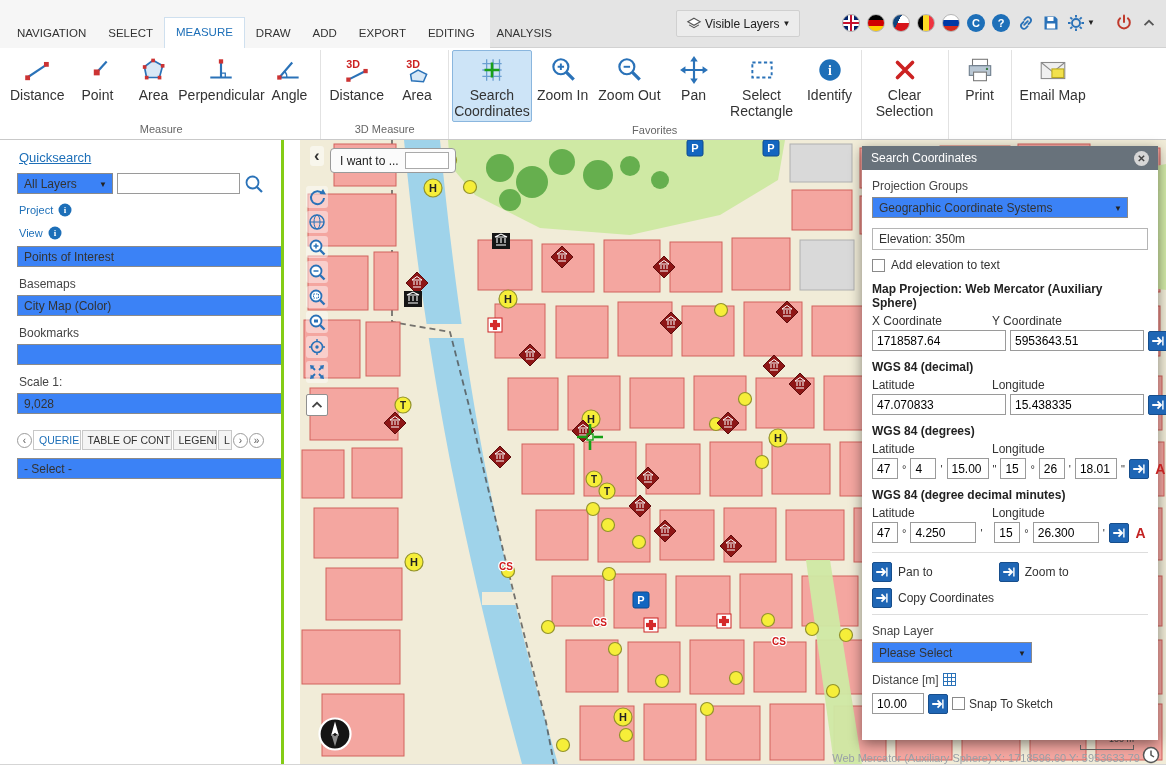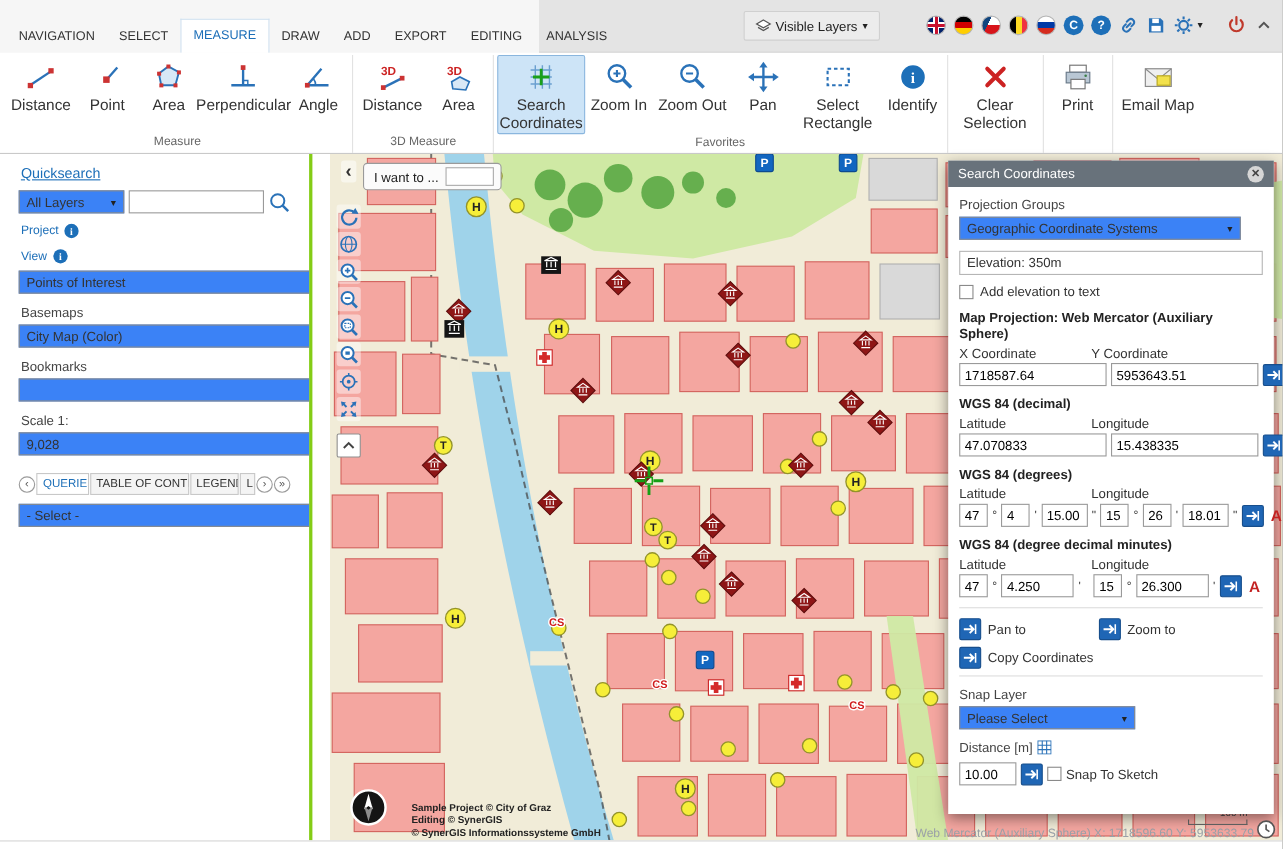--- a/index.html
+++ b/index.html
@@ -693,25 +693,20 @@
         </svg>
       </div>
 
     <div class="compass">
       <svg width="36" height="36" viewBox="0 0 36 36">
           <circle cx="18" cy="18" r="15.5" fill="#141414" stroke="#fff" stroke-width="2.2"></circle>
           <polygon points="18,5.5 22,20 18,16.8 14,20" fill="#fff"></polygon>
           <polygon points="18,30.5 22,17 18,20.2 14,17" fill="#8d8d8d"></polygon>
         </svg>
     </div>
-    <div class="attrib">
-      <div>Sample Project © City of Graz</div>
-      <div>Editing © SynerGIS</div>
-      <div>© SynerGIS Informationssysteme GmbH</div>
-    </div>
     <div class="scalebar">
       <div class="sl">100 m</div>
       <div class="sb"></div>
     </div>
     <div class="coords">Web Mercator (Auxiliary Sphere) X: 1718596.60 Y: 5953633.79</div>
   </div>
 
   <div class="panel">
     <div class="phead">
       <span>Search Coordinates</span>

